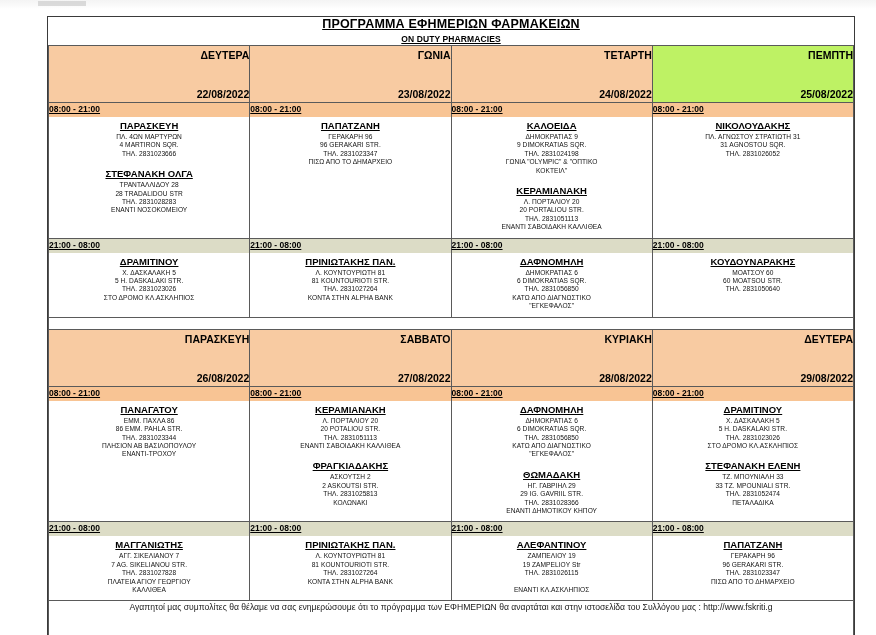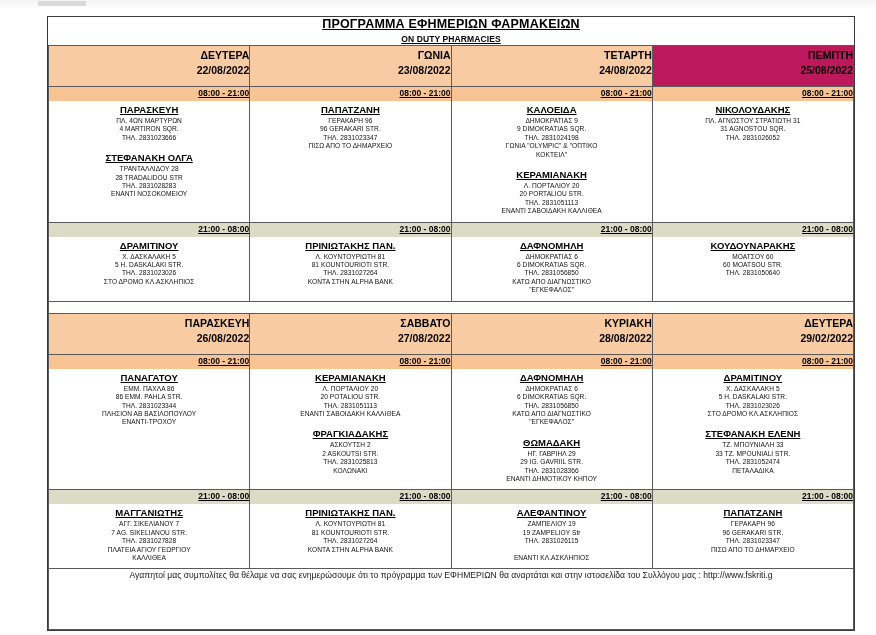--- a/index.html
+++ b/index.html
@@ -86,25 +86,26 @@
     font-size: 10.5px;
     font-weight: bold;
     line-height: 15px;
     color: #000;
   }
   .dayhdr .ddate {
     font-size: 10.5px;
     font-weight: bold;
     line-height: 15px;
     color: #000;
+    margin-top: 24px;
   }
 
   
   .band {
-    text-align: right;
+    text-align: left;
     font-size: 8.5px;
     font-weight: bold;
     text-decoration: underline;
     padding: 1px 0 2px 0;
     line-height: 11px;
     color: #000;
   }
   .band.day   { background: #F8C494; }
   .band.night { background: #DCDCC6; }
 
@@ -189,21 +190,21 @@
           <div class="ddate">22/08/2022</div>
         </td>
         <td class="dayhdr" style="background: rgb(248, 203, 162);">
           <div class="dname">ΓΩΝΙΑ</div>
           <div class="ddate">23/08/2022</div>
         </td>
         <td class="dayhdr" style="background: rgb(248, 203, 162);">
           <div class="dname">ΤΕΤΑΡΤΗ</div>
           <div class="ddate">24/08/2022</div>
         </td>
-        <td class="dayhdr" style="background: #be185d;">
+        <td class="dayhdr" style="background: #bef264;">
           <div class="dname">ΠΕΜΠΤΗ</div>
           <div class="ddate">25/08/2022</div>
         </td>
       </tr>
 
       <tr class="r-day1">
         <td class="shiftcell">
           <div class="band day" style="background: rgb(248, 196, 148);">08:00 - 21:00</div>
           <div class="cellbody">
               <div class="ph">
@@ -329,21 +330,21 @@
         <td class="dayhdr" style="background: rgb(248, 203, 162);">
           <div class="dname">ΣΑΒΒΑΤΟ</div>
           <div class="ddate">27/08/2022</div>
         </td>
         <td class="dayhdr" style="background: rgb(248, 203, 162);">
           <div class="dname">ΚΥΡΙΑΚΗ</div>
           <div class="ddate">28/08/2022</div>
         </td>
         <td class="dayhdr" style="background: rgb(248, 203, 162);">
           <div class="dname">ΔΕΥΤΕΡΑ</div>
-          <div class="ddate">29/02/2022</div>
+          <div class="ddate">29/08/2022</div>
         </td>
       </tr>
 
       <tr class="r-day2">
         <td class="shiftcell">
           <div class="band day" style="background: rgb(248, 196, 148);">08:00 - 21:00</div>
           <div class="cellbody">
               <div class="ph">
                 <span class="name">ΠΑΝΑΓΑΤΟΥ</span>
                 <span class="ln">ΕΜΜ. ΠΑΧΛΑ 86</span>

